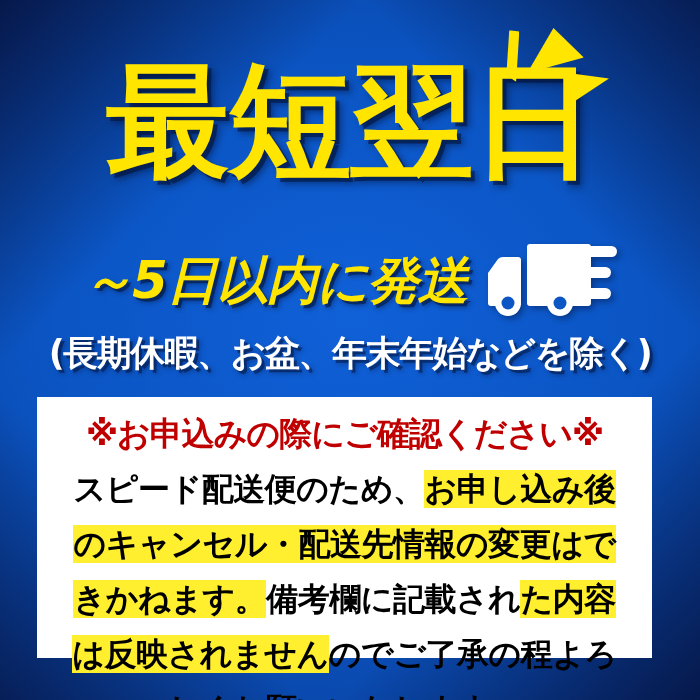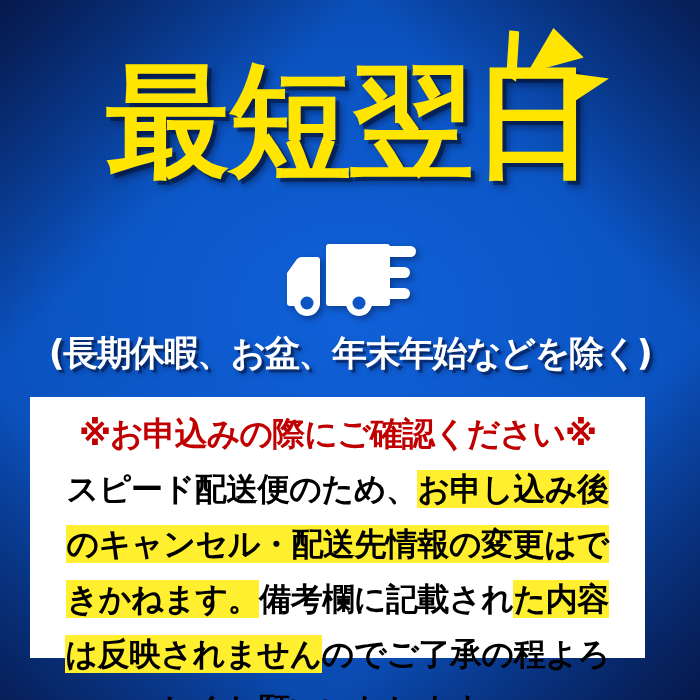--- a/index.html
+++ b/index.html
@@ -140,21 +140,21 @@
     text-shadow:
        3px 3px 0 rgba(4,16,52,0.5),
        4px 4px 5px rgba(2,10,38,0.35);
     white-space: nowrap;
     text-align: center;
   }
 
   
   .card {
     position: absolute;
-    left: 30px;
+    left: 37px;
     top: 397px;
     width: 615px;
     height: 261px;
     background: #ffffff;
   }
   .card-heading {
     margin: 19px 0 0 0;
     text-align: center;
     font-weight: 700;
     font-size: 33px;
@@ -185,20 +185,21 @@
     <span class="headline">最短翌日</span>
   </div>
 
   <div class="sparks">
     <span class="spark spark-1"></span>
     <span class="spark spark-2"></span>
     <span class="spark spark-3"></span>
   </div>
 
   <div class="subline">
+    <span class="subline-text">～5日以内に発送</span>
     <span class="truck">
       <svg viewBox="0 0 134 74" width="134" height="74" aria-hidden="true">
 
         <path d="M4 30 L14 16 Q16 14 19 14 L34 14 Q37 14 37 17 L37 60 Q37 63 34 63 L7 63 Q4 63 4 60 Z" fill="#ffffff"></path>
 
         <path d="M43 4 Q43 1 46 1 L104 1 Q107 1 107 4 L107 60 Q107 63 104 63 L46 63 Q43 63 43 60 Z" fill="#ffffff"></path>
 
         <rect x="100" y="3" width="33" height="11" rx="5.5" fill="#ffffff"></rect>
         <rect x="100" y="24" width="27" height="11" rx="5.5" fill="#ffffff"></rect>
         <rect x="100" y="45" width="27" height="11" rx="5.5" fill="#ffffff"></rect>

